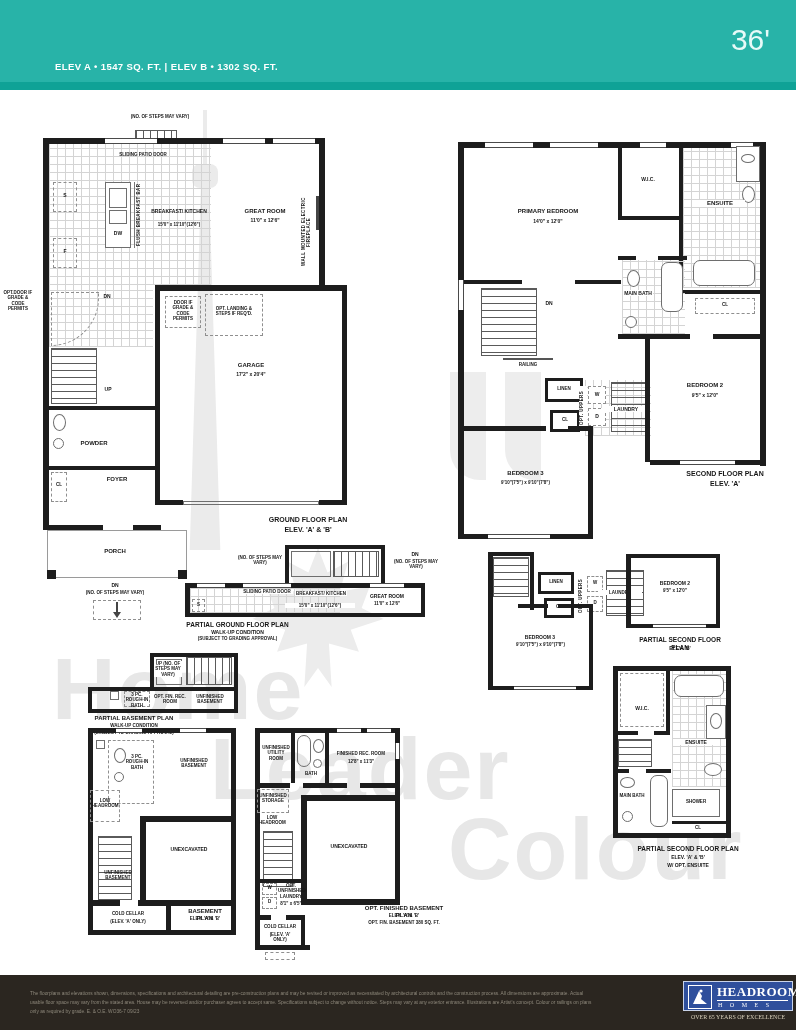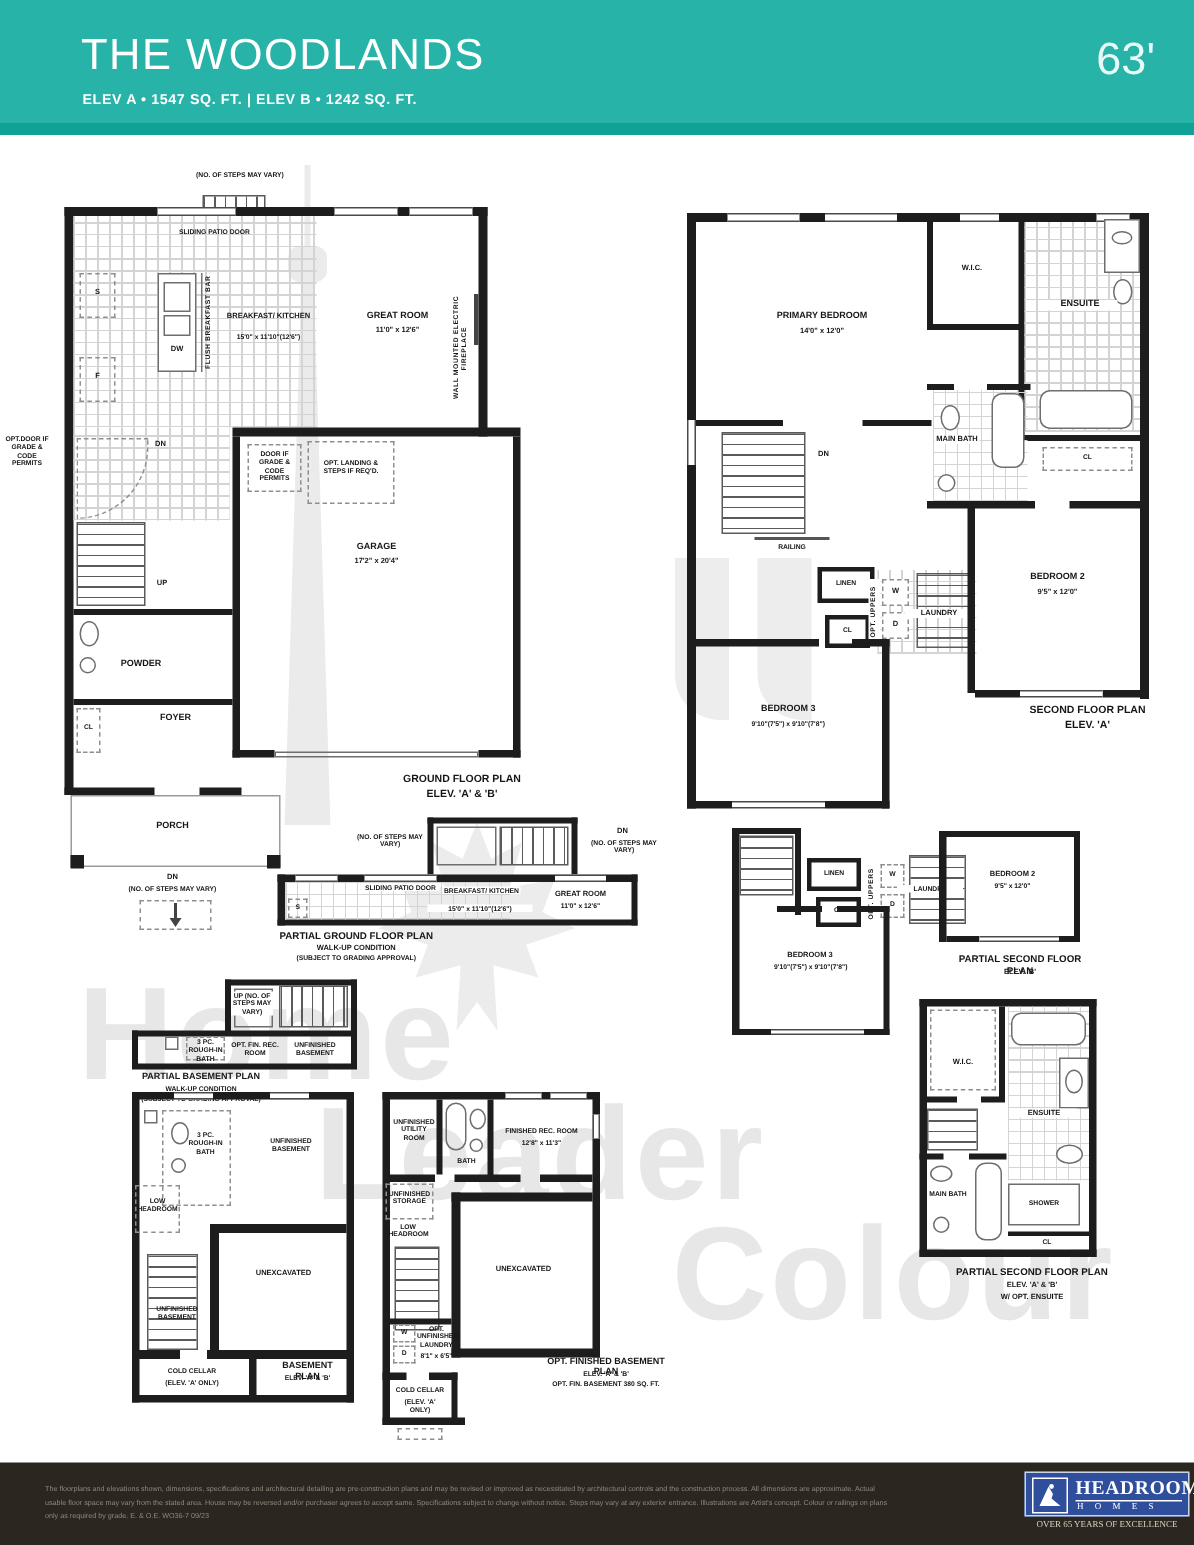--- a/index.html
+++ b/index.html
@@ -38,23 +38,22 @@
 #lg-emblem{position:absolute;left:4px;top:3px;width:24px;height:24px;border:1px solid #fff}
 #lg-brand{position:absolute;left:33px;top:2px;color:#fff;font-family:"Liberation Serif",serif;font-weight:bold;font-size:13px;letter-spacing:.5px}
 #lg-rule{position:absolute;left:33px;top:18px;width:71px;height:1px;background:#fff}
 #lg-homes{position:absolute;left:34px;top:20px;color:#fff;font-size:6px;letter-spacing:3px;font-family:"Liberation Serif",serif}
 #lg-tag{position:absolute;left:680px;top:1014px;width:116px;text-align:center;color:#d8d0bb;font-size:6px;font-family:"Liberation Serif",serif;z-index:4}
 </style>
 </head>
 <body>
 
 <div id="header">
-  <div id="htitle">THE WOODLANDS</div>
-  <div id="hsub">ELEV A  • 1547 SQ. FT.  |  ELEV B  • 1242 SQ. FT.</div>
-  <div id="hlot">63'</div>
+  <div id="hsub">ELEV A  • 1547 SQ. FT.  |  ELEV B  • 1302 SQ. FT.</div>
+  <div id="hlot">36'</div>
   <div id="hstrip"></div>
 </div>
 
 <i class="wm" style="left:203px;top:110px;width:4px;height:60px"></i>
 <i class="wm" style="left:192px;top:164px;width:26px;height:24px;border-radius:8px"></i>
 <i class="wm" style="left:188px;top:186px;width:34px;height:364px;clip-path:polygon(38% 0,62% 0,95% 100%,5% 100%)"></i>
 <i class="wm" style="left:450px;top:372px;width:36px;height:108px;border-radius:0 0 0 30px;background:#ededed"></i>
 <i class="wm" style="left:505px;top:372px;width:36px;height:108px;border-radius:0 0 0 30px;background:#ededed"></i>
 <svg class="abs" style="left:248px;top:548px;z-index:1" width="140" height="150" viewBox="0 0 100 110">
   <path d="M50 0 L57 18 L72 10 L66 32 L88 28 L82 44 L98 52 L74 60 L80 76 L58 70 L60 102 L50 88 L40 102 L42 70 L20 76 L26 60 L2 52 L18 44 L12 28 L34 32 L28 10 L43 18 Z" fill="#ececec"></path>

